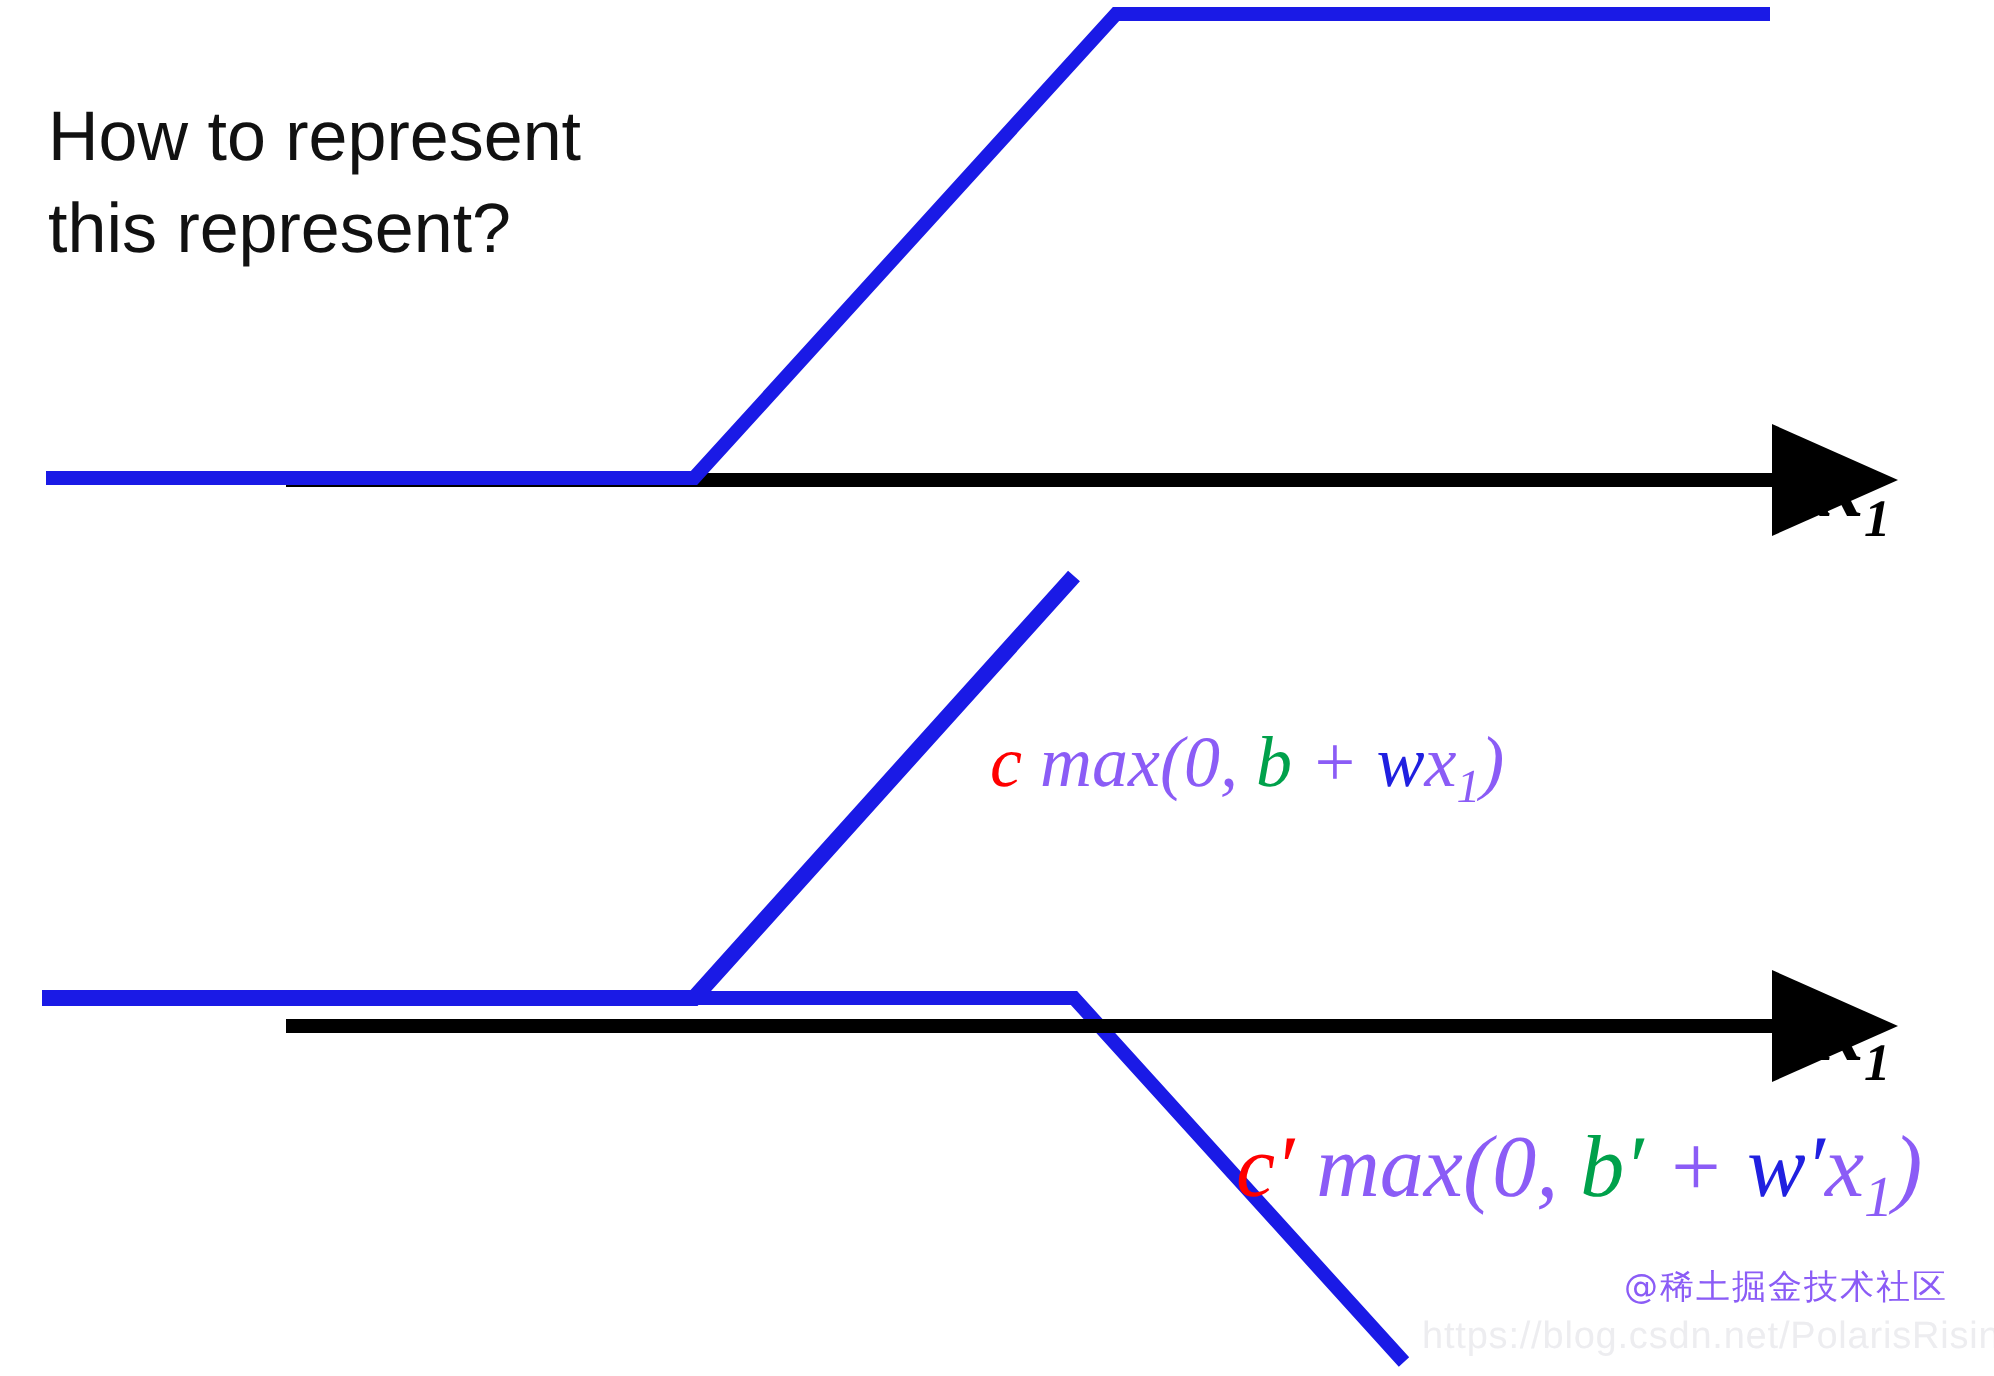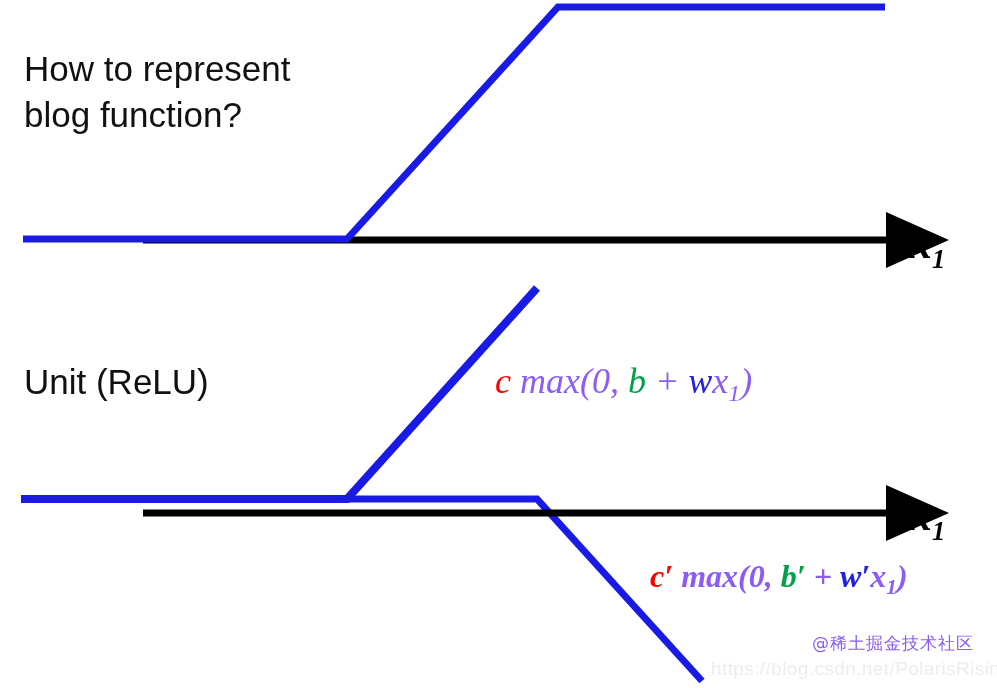--- a/index.html
+++ b/index.html
@@ -47,24 +47,23 @@
     font-style: italic;
     white-space: nowrap;
     color: #000000;
   }
   #formula-positive {
     left: 495px;
     top: 360px;
     font-size: 36px;
   }
   #formula-negative {
-    left: 650px;
+    left: 618px;
     top: 558px;
-    font-size: 32px;
-    font-weight: bold;
+    font-size: 44px;
   }
   .fx-c { color: #ff0000; }
   .fx-b { color: #00a14b; }
   .fx-w { color: #2020e0; }
   .fx-plain { color: #8b5cf6; }
   .fx-sub {
     font-size: 0.66em;
     vertical-align: sub;
     font-style: italic;
   }
@@ -127,23 +126,23 @@
       <polyline points="23,239 347,239 558,7 885,7" fill="none" stroke="#1a1ae6" stroke-width="7" stroke-linejoin="miter" stroke-linecap="butt"></polyline>
     </g>
 
     <g>
       <polyline points="21,499 347,499 537,288" fill="none" stroke="#1a1ae6" stroke-width="8" stroke-linejoin="miter" stroke-linecap="butt"></polyline>
       <polyline points="21,499 537,499 702,681" fill="none" stroke="#1a1ae6" stroke-width="7" stroke-linejoin="miter" stroke-linecap="butt"></polyline>
       <line x1="143" y1="513" x2="893" y2="513" stroke="#000000" stroke-width="7" marker-end="url(#arrowhead-black)"></line>
     </g>
   </svg>
 
-  <div class="caption" id="caption-question"><span>How to represent</span><br><span>blog function?</span></div>
+  <div class="caption" id="caption-question"><span>How to represent</span><br><span>this represent?</span></div>
 
-  <div class="caption" id="caption-relu"><br><span>Unit (ReLU)</span></div>
+  <div class="caption" id="caption-relu"><br></div>
 
   <div class="formula" id="formula-positive"><span class="fx-c">c</span><span class="fx-plain"> max(0, </span><span class="fx-b">b</span><span class="fx-plain"> + </span><span class="fx-w">w</span><span class="fx-plain">x</span><span class="fx-plain fx-sub">1</span><span class="fx-plain">)</span></div>
 
   <div class="formula" id="formula-negative"><span class="fx-c">c′</span><span class="fx-plain"> max(0, </span><span class="fx-b">b′</span><span class="fx-plain"> + </span><span class="fx-w">w′</span><span class="fx-plain">x</span><span class="fx-plain fx-sub">1</span><span class="fx-plain">)</span></div>
 
   <div class="axis-label" id="axis-label-top"><span>x</span><span class="sub">1</span></div>
 
   <div class="axis-label" id="axis-label-bottom"><span>x</span><span class="sub">1</span></div>
 
   <div id="watermark-brand">@稀土掘金技术社区</div>

